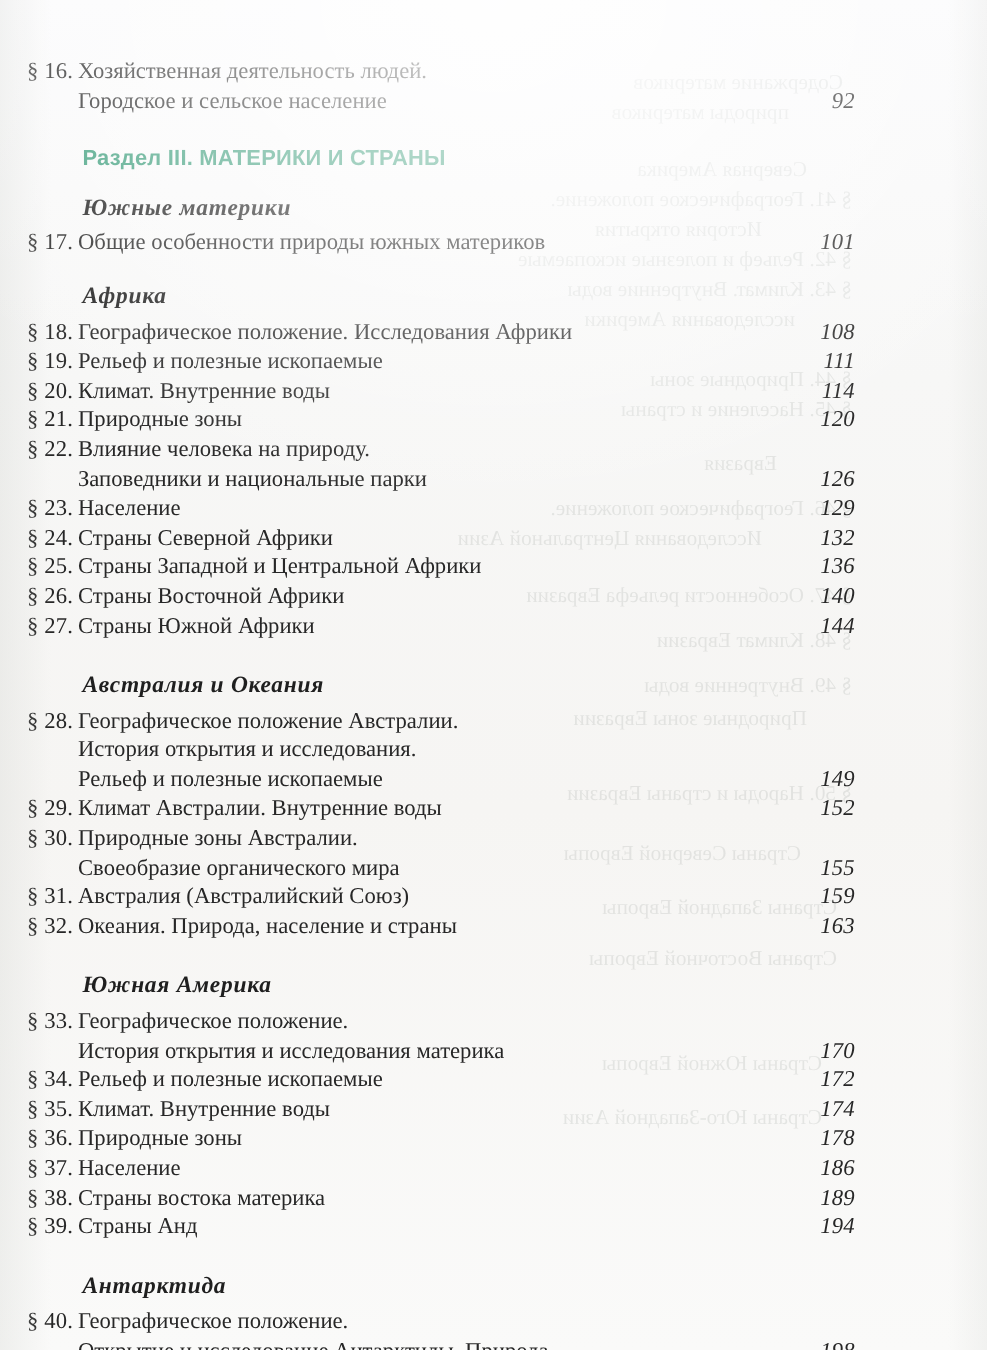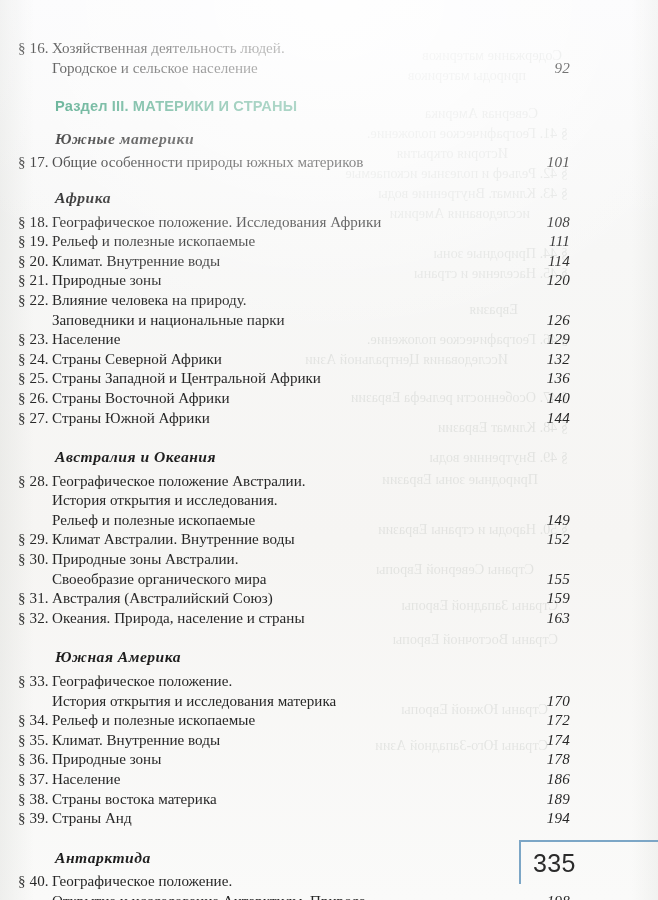--- a/index.html
+++ b/index.html
@@ -394,19 +394,14 @@
         <span class="ttl">Географическое положение.</span>
       </div>
       <div class="entry cont">
         <span class="ttl">Открытие и исследование Антарктиды. Природа</span>
         <span class="pg">198</span>
       </div>
     </div>
 
   <div class="paper-shade"></div>
 
-  <div class="folio">
-    <div class="rule-h"></div>
-    <div class="rule-v"></div>
-    <div class="fnum">335</div>
-  </div>
 
 </div>
 
 </body></html>

